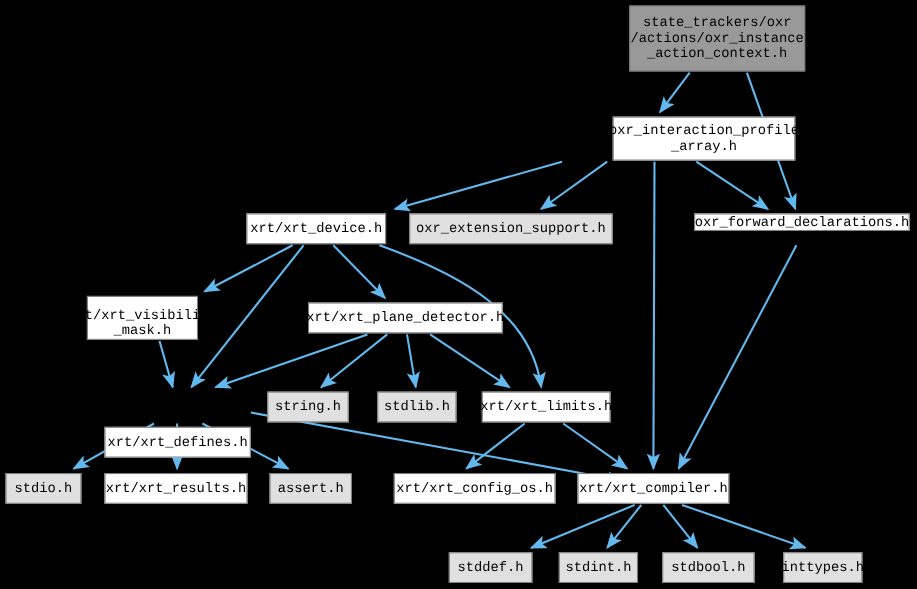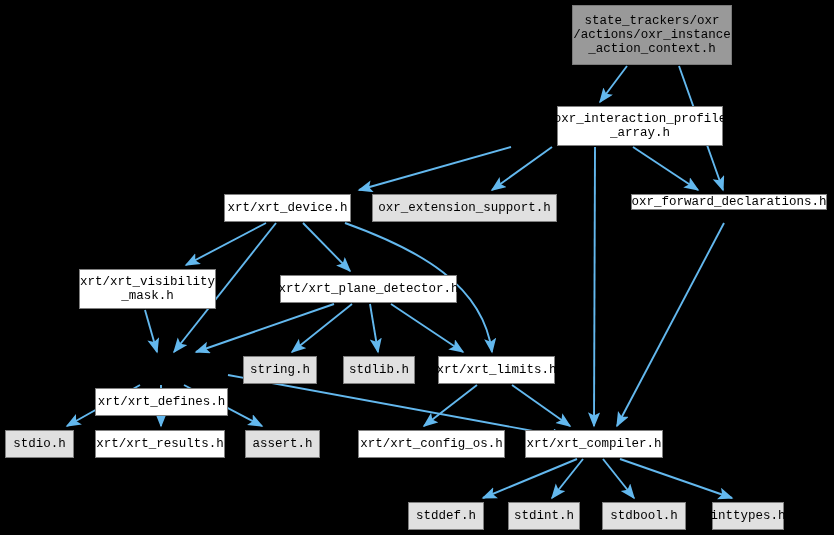--- a/index.html
+++ b/index.html
@@ -94,21 +94,21 @@
 
   <div id="node-layer">
       <div class="node dark" style="left: 572px; top: 5px; width: 160px; height: 60px;"><span>state_trackers/oxr
 /actions/oxr_instance
 _action_context.h</span></div>
       <div class="node white" style="left: 509px; top: 106px; width: 166px; height: 40px; margin-left: 48px;"><span>oxr_interaction_profile
 _array.h</span></div>
       <div class="node white" style="left: 224px; top: 194px; width: 127px; height: 28px;"><span>xrt/xrt_device.h</span></div>
       <div class="node light" style="left: 372px; top: 194px; width: 185px; height: 28px;"><span>oxr_extension_support.h</span></div>
       <div class="node white" style="left: 631px; top: 194px; width: 196px; height: 16px;"><span>oxr_forward_declarations.h</span></div>
-      <div class="node white" style="left: 79px; top: 269px; width: 137px; height: 40px;"><span>xrt/xrt_visibility
+      <div class="node white" style="left: 79px; top: 269px; width: 101px; height: 40px; align-items: flex-end;"><span>xrt/xrt_visibility
 _mask.h</span></div>
       <div class="node white" style="left: 280px; top: 275px; width: 177px; height: 28px;"><span>xrt/xrt_plane_detector.h</span></div>
       <div class="node white" style="left: 95px; top: 356px; width: 133px; height: 28px; margin-top: 32px;"><span>xrt/xrt_defines.h</span></div>
       <div class="node light" style="left: 243px; top: 356px; width: 74px; height: 28px;"><span>string.h</span></div>
       <div class="node light" style="left: 343px; top: 356px; width: 72px; height: 28px;"><span>stdlib.h</span></div>
       <div class="node white" style="left: 438px; top: 356px; width: 117px; height: 28px;"><span>xrt/xrt_limits.h</span></div>
       <div class="node light" style="left: 5px; top: 430px; width: 69px; height: 28px;"><span>stdio.h</span></div>
       <div class="node white" style="left: 95px; top: 430px; width: 130px; height: 28px;"><span>xrt/xrt_results.h</span></div>
       <div class="node light" style="left: 245px; top: 430px; width: 75px; height: 28px;"><span>assert.h</span></div>
       <div class="node white" style="left: 358px; top: 430px; width: 147px; height: 28px;"><span>xrt/xrt_config_os.h</span></div>

